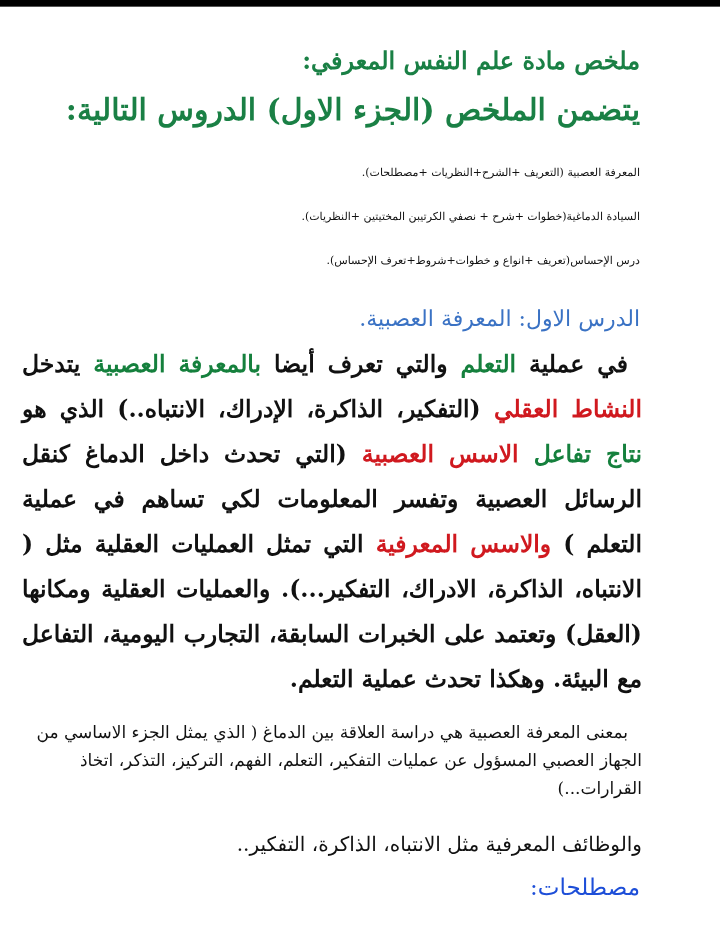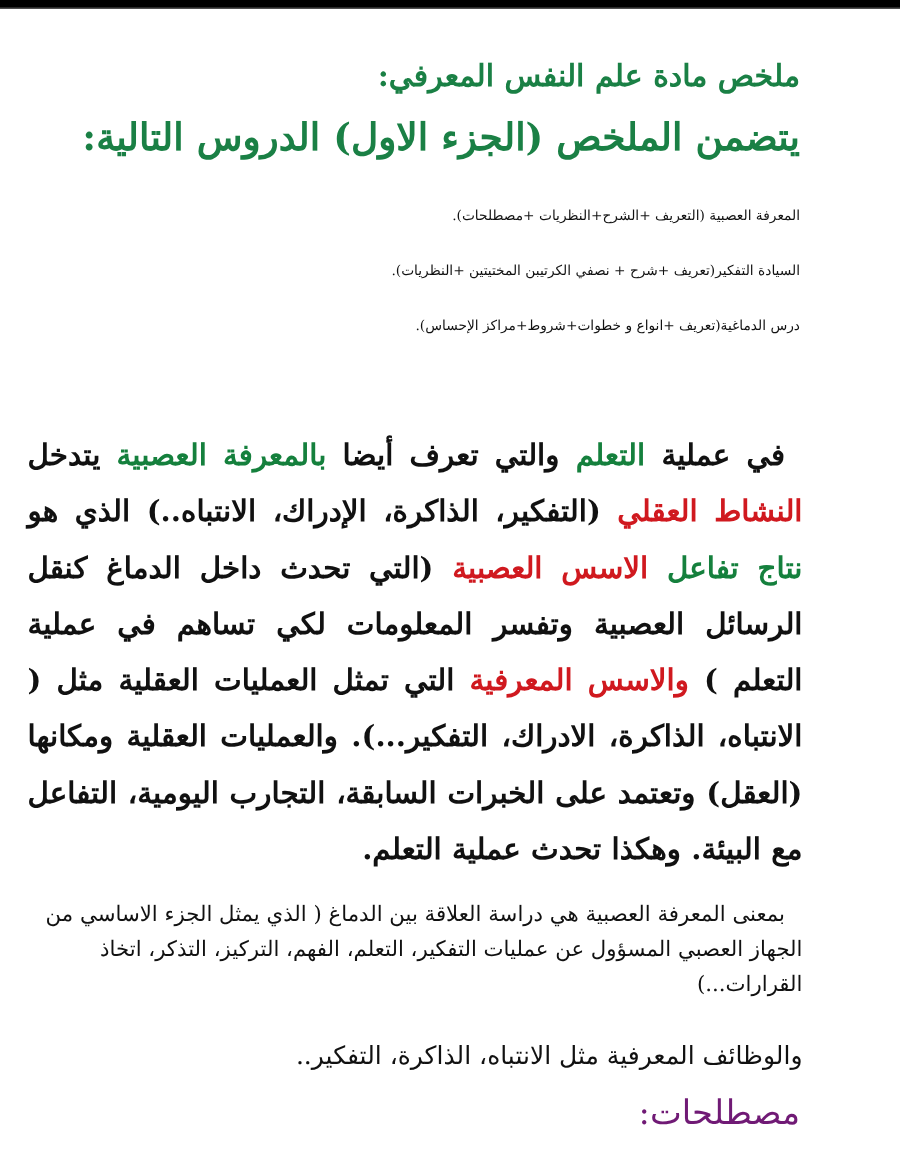--- a/index.html
+++ b/index.html
@@ -91,40 +91,41 @@
     .para-def .indent { display: inline-block; width: 14px; }
     .para-func {
       position: absolute;
       right: 28px;
       left: 22px;
       top: 832px;
       font-size: 20px;
     }
     .terms-heading {
       top: 874px;
-      font-size: 27px;
-      color: #701a75;
+      font-size: 23px;
+      color: #1d4ed8;
       right: 30px;
     }
   </style>
 </head>
 <body>
 
 <div class="top-bar"></div>
 
 <div class="page">
 
   <div class="line title1">ملخص مادة علم النفس المعرفي:</div>
 
   <div class="line title2">يتضمن الملخص (الجزء الاول) الدروس التالية:</div>
 
   <div class="line lesson-item li1">المعرفة العصبية (التعريف +الشرح+النظريات +مصطلحات).</div>
-  <div class="line lesson-item li2">السيادة التفكير(تعريف +شرح + نصفي الكرتيبن المختيتين +النظريات).</div>
-  <div class="line lesson-item li3">درس الدماغية(تعريف +انواع و خطوات+شروط+مراكز الإحساس).</div>
+  <div class="line lesson-item li2">السيادة الدماغية(خطوات +شرح + نصفي الكرتيبن المختيتين +النظريات).</div>
+  <div class="line lesson-item li3">درس الإحساس(تعريف +انواع و خطوات+شروط+تعرف الإحساس).</div>
 
+  <div class="line section-heading">الدرس الاول: المعرفة العصبية.</div>
 
   <div class="para-main"><span class="indent"></span><span>في عملية </span><span class="green">التعلم</span><span> والتي تعرف أيضا </span><span class="green">بالمعرفة العصبية</span><span> يتدخل </span><span class="red">النشاط العقلي</span><span> (التفكير، الذاكرة، الإدراك، الانتباه..) الذي هو </span><span class="green">نتاج تفاعل</span><span> </span><span class="red">الاسس العصبية</span><span> (التي تحدث داخل الدماغ كنقل الرسائل العصبية وتفسر المعلومات لكي تساهم في عملية التعلم ) </span><span class="red">والاسس المعرفية</span><span> التي تمثل العمليات العقلية مثل ( الانتباه، الذاكرة، الادراك، التفكير...). والعمليات العقلية ومكانها (العقل) وتعتمد على الخبرات السابقة، التجارب اليومية، التفاعل مع البيئة. وهكذا تحدث عملية التعلم.</span></div>
 
   <div class="para-def"><span class="indent"></span><span>بمعنى المعرفة العصبية هي دراسة العلاقة بين الدماغ ( الذي يمثل الجزء الاساسي من الجهاز العصبي المسؤول عن عمليات التفكير، التعلم، الفهم، التركيز، التذكر، اتخاذ القرارات...)</span></div>
 
   <div class="para-func">والوظائف المعرفية مثل الانتباه، الذاكرة، التفكير..</div>
 
   <div class="line terms-heading">مصطلحات:</div>
 
 </div>

